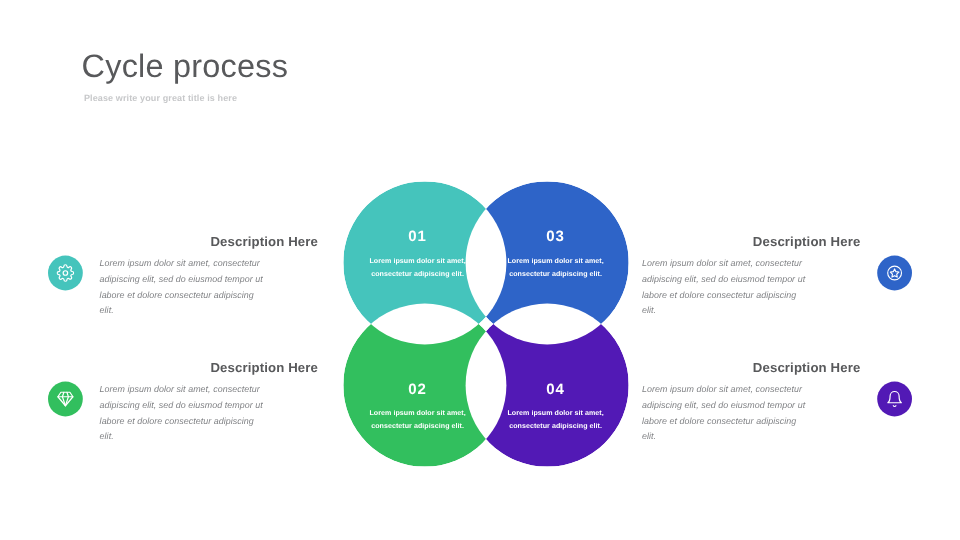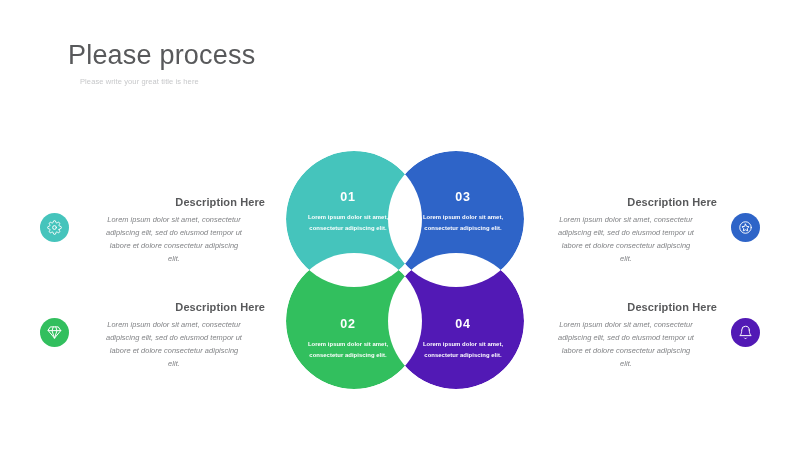--- a/index.html
+++ b/index.html
@@ -25,24 +25,24 @@
     font-size: 27px;
     font-weight: 400;
     color: #58595b;
     letter-spacing: 0.2px;
     line-height: 34px;
     margin: 0;
     white-space: nowrap;
   }
   .subtitle {
     font-size: 7.5px;
-    font-weight: 400;
+    font-weight: 700;
     color: #c7c8ca;
     letter-spacing: 0.1px;
-    margin: 5px 0 0 12px;
+    margin: 5px 0 0 2px;
     white-space: nowrap;
   }
 
   
   .desc {
     position: absolute;
     display: flex;
     align-items: flex-start;
     width: 225px;
   }
@@ -74,21 +74,20 @@
     font-weight: 700;
     color: #58595b;
     text-align: right;
     margin: 0 0 5px 0;
     letter-spacing: 0.1px;
   }
   .desc-text {
     font-size: 7.4px;
     font-style: italic;
     color: #808285;
-    text-align: center;
     line-height: 13px;
     margin: 0;
     letter-spacing: 0.05px;
   }
 
   
   .diagram {
     position: absolute;
     left: 286px;
     top: 151px;
@@ -107,21 +106,21 @@
     font-size: 5.9px;
     font-weight: 700;
     fill: #ffffff;
     letter-spacing: 0.05px;
   }
 </style>
 </head>
 <body>
 
 <div class="header">
-  <h1 class="title">Please process</h1>
+  <h1 class="title">Cycle process</h1>
   <div class="subtitle">Please write your great title is here</div>
 </div>
 
 <div class="desc desc-left desc-l1">
   <div class="badge" style="background:#45c4bc">
     <span>
       <svg width="15" height="15" viewBox="0 0 24 24" fill="none" stroke="#ffffff" stroke-width="1.6" stroke-linecap="round" stroke-linejoin="round">
         <circle cx="12" cy="12" r="3"></circle>
         <path d="M19.4 15a1.65 1.65 0 0 0 .33 1.82l.06.06a2 2 0 1 1-2.83 2.83l-.06-.06a1.65 1.65 0 0 0-1.82-.33 1.65 1.65 0 0 0-1 1.51V21a2 2 0 1 1-4 0v-.09A1.65 1.65 0 0 0 9 19.4a1.65 1.65 0 0 0-1.82.33l-.06.06a2 2 0 1 1-2.83-2.83l.06-.06a1.65 1.65 0 0 0 .33-1.82 1.65 1.65 0 0 0-1.51-1H3a2 2 0 1 1 0-4h.09A1.65 1.65 0 0 0 4.6 9a1.65 1.65 0 0 0-.33-1.82l-.06-.06a2 2 0 1 1 2.83-2.83l.06.06A1.65 1.65 0 0 0 9 4.6a1.65 1.65 0 0 0 1-1.51V3a2 2 0 1 1 4 0v.09a1.65 1.65 0 0 0 1 1.51 1.65 1.65 0 0 0 1.82-.33l.06-.06a2 2 0 1 1 2.83 2.83l-.06.06a1.65 1.65 0 0 0-.33 1.82V9a1.65 1.65 0 0 0 1.51 1H21a2 2 0 1 1 0 4h-.09a1.65 1.65 0 0 0-1.51 1z"></path>
       </svg>

